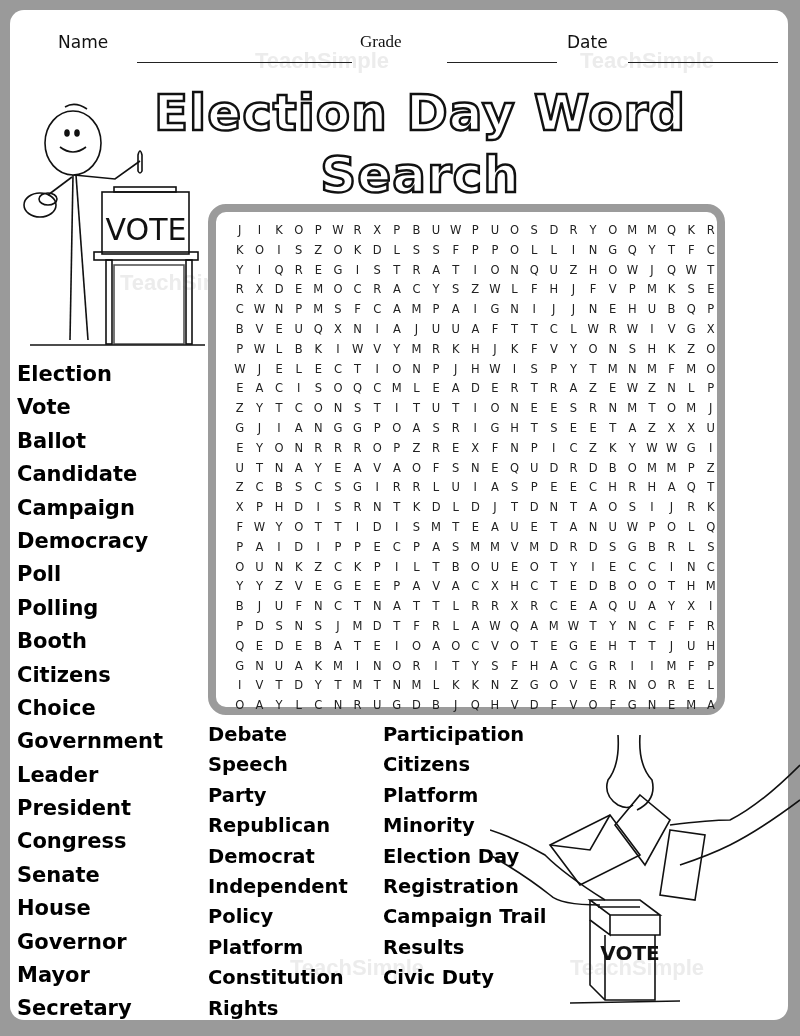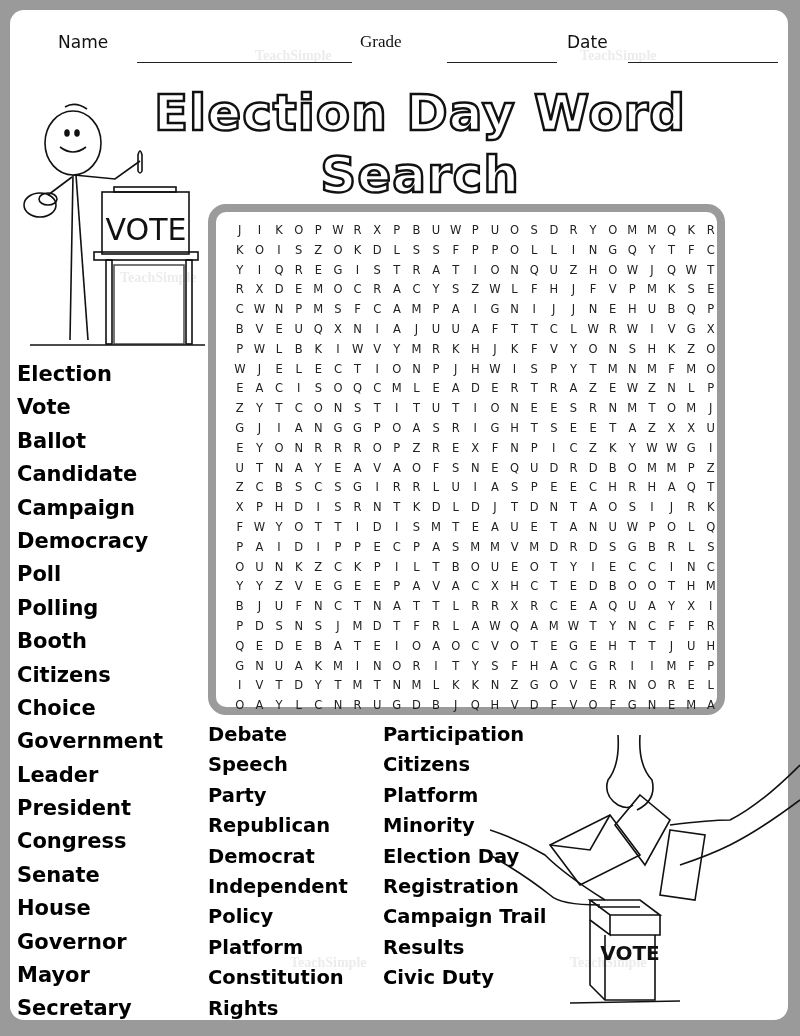--- a/index.html
+++ b/index.html
@@ -11,21 +11,21 @@
   .title{position:absolute;left:150px;width:540px;text-align:center;font-family:"DejaVu Sans",sans-serif;font-weight:bold;font-size:50px;color:#fff;
     -webkit-text-stroke:2.5px #111;letter-spacing:1px;line-height:60px;margin-top:17px;}
   .grid-box{position:absolute;left:208px;top:204px;width:517px;height:511px;border:8px solid #9b9b9b;border-radius:18px;box-sizing:border-box;background:#fff;}
   .grid{position:absolute;left:14px;top:9px;display:grid;grid-template-columns:repeat(25,19.64px);grid-auto-rows:19.8px;
     font-family:"DejaVu Sans",sans-serif;font-size:11.5px;color:#222;}
   .cell{text-align:center;line-height:19.8px;}
   .word-col{position:absolute;font-family:"DejaVu Sans",sans-serif;font-weight:bold;color:#000;}
   .word{height:33.4px;line-height:33.4px;font-size:21px;white-space:nowrap;}
   .word-col.c2 .word, .word-col.c3 .word{height:30.4px;line-height:30.4px;font-size:19.5px;}
   svg{position:absolute;}
-  .wm{position:absolute;color:#ececec;font-weight:bold;font-family:Liberation Serif, serif;font-size:14px;}
+  .wm{position:absolute;color:#ececec;font-weight:bold;font-family:Liberation Sans, sans-serif;font-size:22px;}
 </style>
 </head>
 <body>
 
 <div class="page"></div>
 
 <div class="wm" style="left:255px;top:48px;">TeachSimple</div>
 <div class="wm" style="left:580px;top:48px;">TeachSimple</div>
 <div class="wm" style="left:120px;top:270px;">TeachSimple</div>
 <div class="wm" style="left:580px;top:490px;">TeachSimple</div>

